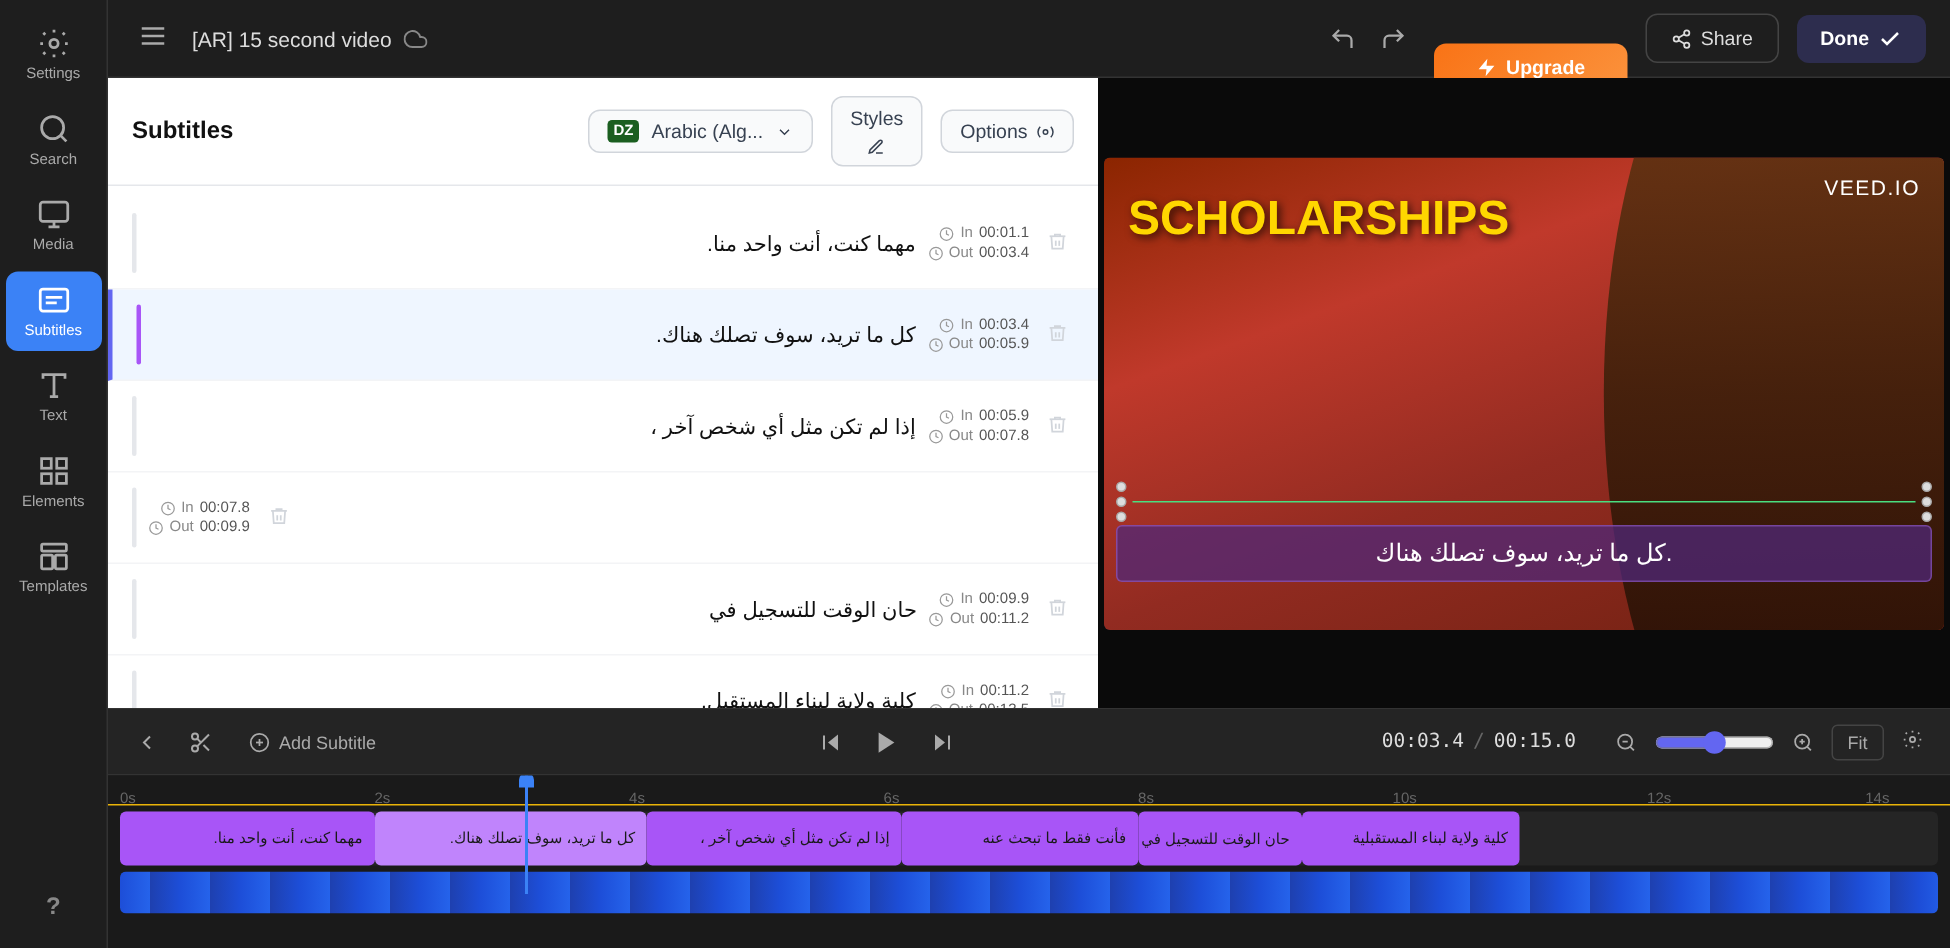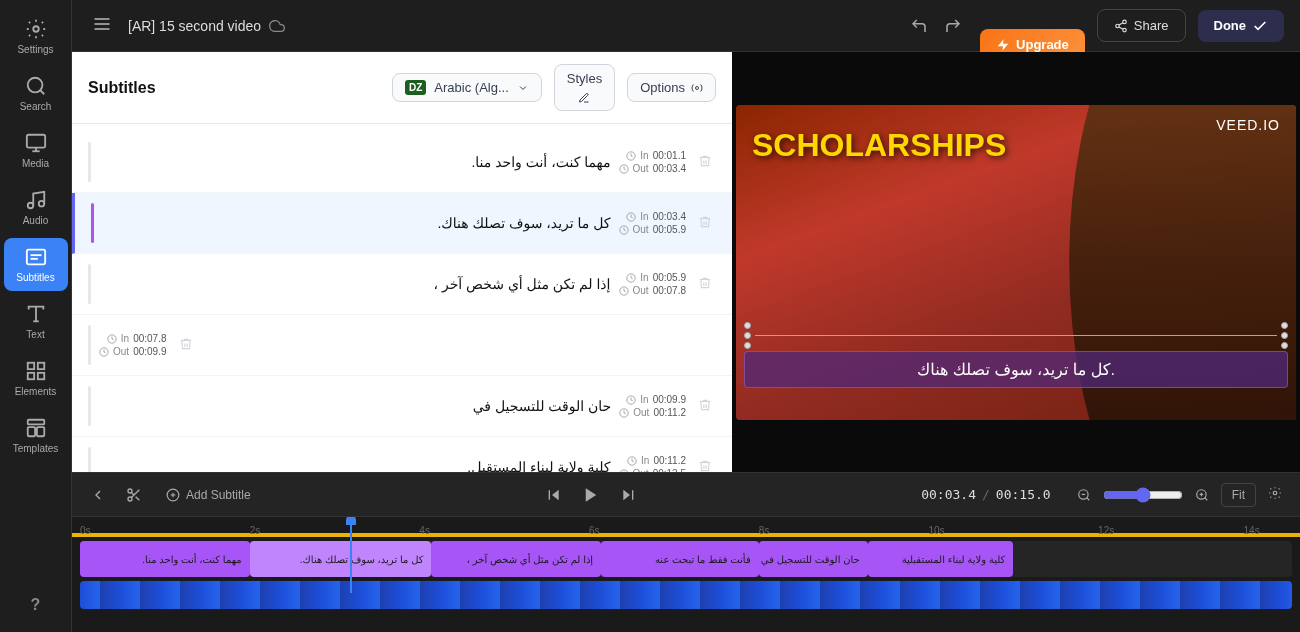--- a/index.html
+++ b/index.html
@@ -73,21 +73,21 @@
       border: none;
       color: #aaa;
       cursor: pointer;
       padding: 6px;
       border-radius: 4px;
     }
     .upgrade-btn {
       background: linear-gradient(135deg, #f97316, #fb923c);
       border: none;
       color: #fff;
-      padding: 8px 16px;
+      padding: 8px 28px;
       border-radius: 8px;
       font-size: 13px;
       font-weight: 600;
       cursor: pointer;
       display: flex;
       align-items: flex-end;
       gap: 6px;
       margin-top: 37px;
     }
     .share-btn {
@@ -395,28 +395,20 @@
     </svg>
     <span>Search</span>
   </div>
   <div class="sidebar-item">
     <svg viewBox="0 0 24 24" fill="none" stroke="currentColor" stroke-width="2">
       <rect x="2" y="3" width="20" height="14" rx="2"></rect>
         <line x1="8" y1="21" x2="16" y2="21"></line>
         <line x1="12" y1="17" x2="12" y2="21"></line>
     </svg>
     <span>Media</span>
-  </div>
-  <div class="sidebar-item">
-    <svg viewBox="0 0 24 24" fill="none" stroke="currentColor" stroke-width="2">
-      <path d="M9 18V5l12-2v13"></path>
-        <circle cx="6" cy="18" r="3"></circle>
-        <circle cx="18" cy="16" r="3"></circle>
-    </svg>
-    <span>Audio</span>
   </div>
   <div class="sidebar-item active">
     <svg viewBox="0 0 24 24" fill="none" stroke="currentColor" stroke-width="2">
       <rect x="2" y="4" width="20" height="16" rx="2"></rect>
       <line x1="6" y1="10" x2="18" y2="10"></line>
       <line x1="6" y1="14" x2="14" y2="14"></line>
     </svg>
     <span>Subtitles</span>
   </div>
   <div class="sidebar-item">
@@ -838,21 +830,21 @@
           <svg width="14" height="14" viewBox="0 0 24 24" fill="none" stroke="currentColor" stroke-width="2">
             <circle cx="12" cy="12" r="3"></circle>
             <path d="M12 2v2M12 20v2M4.22 4.22l1.42 1.42M18.36 18.36l1.42 1.42M2 12h2M20 12h2M4.22 19.78l1.42-1.42M18.36 5.64l1.42-1.42"></path>
           </svg>
         </button>
       </div>
     </div>
 
     <div style="flex:1;position:relative;overflow:hidden;background:#1a1a1a;">
 
-      <div style="height:20px;background:#1a1a1a;border-bottom:4px solid #eab308;position:relative;display:flex;align-items:center;padding:0 8px;">
+      <div style="height:20px;background:#1a1a1a;border-bottom:1px solid #eab308;position:relative;display:flex;align-items:center;padding:0 8px;">
         <div style="width:100%;position:relative;font-size:10px;color:#666;">
           <span style="position:absolute;left:0;">0s</span>
           <span style="position:absolute;left:14%;">2s</span>
           <span style="position:absolute;left:28%;">4s</span>
           <span style="position:absolute;left:42%;">6s</span>
           <span style="position:absolute;left:56%;">8s</span>
           <span style="position:absolute;left:70%;">10s</span>
           <span style="position:absolute;left:84%;">12s</span>
           <span style="position:absolute;left:96%;">14s</span>
         </div>

